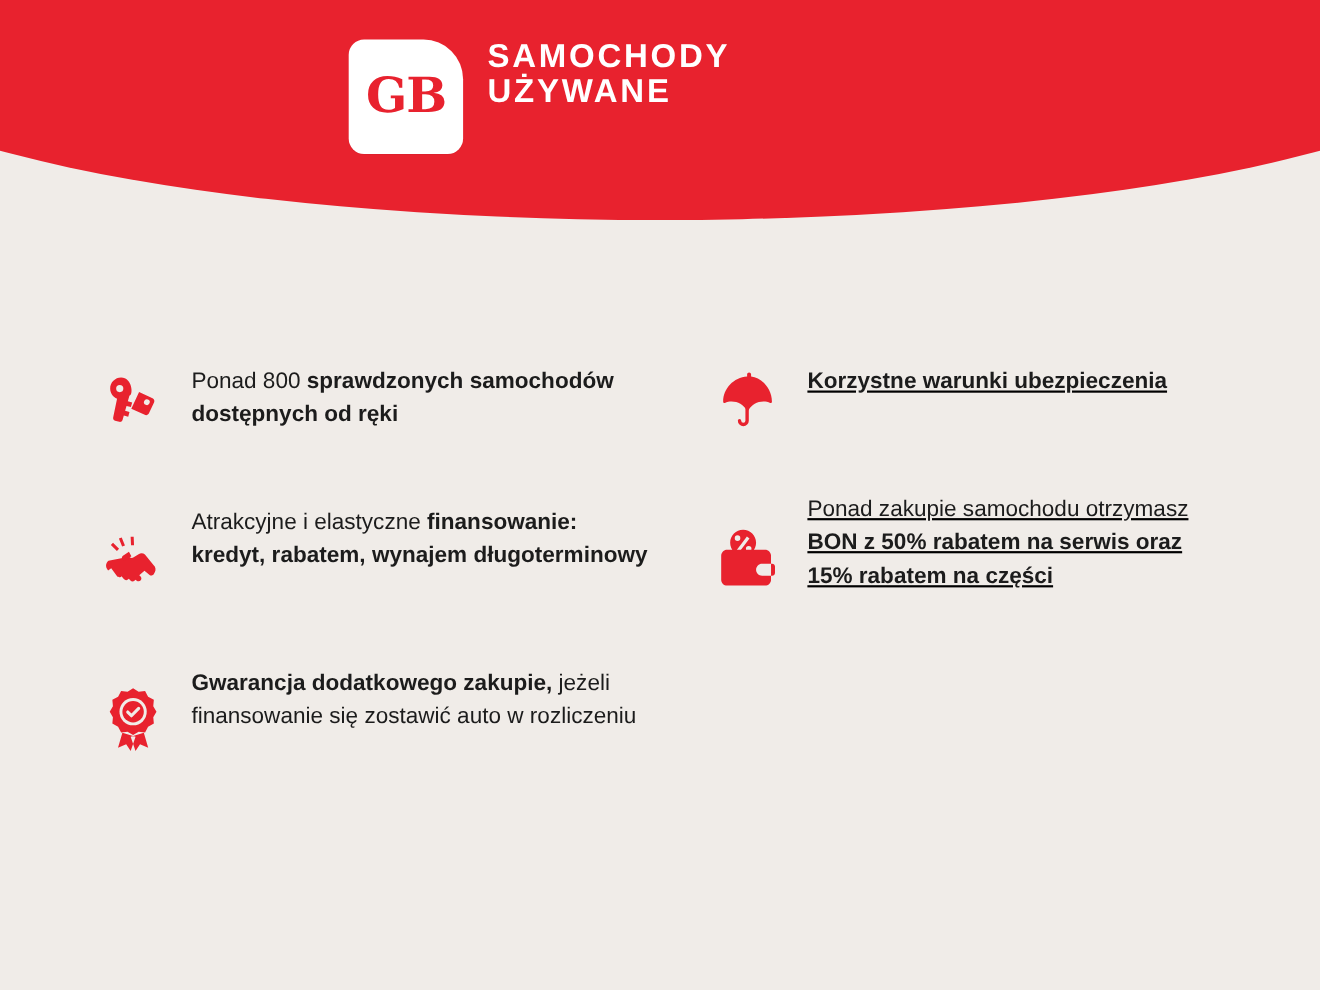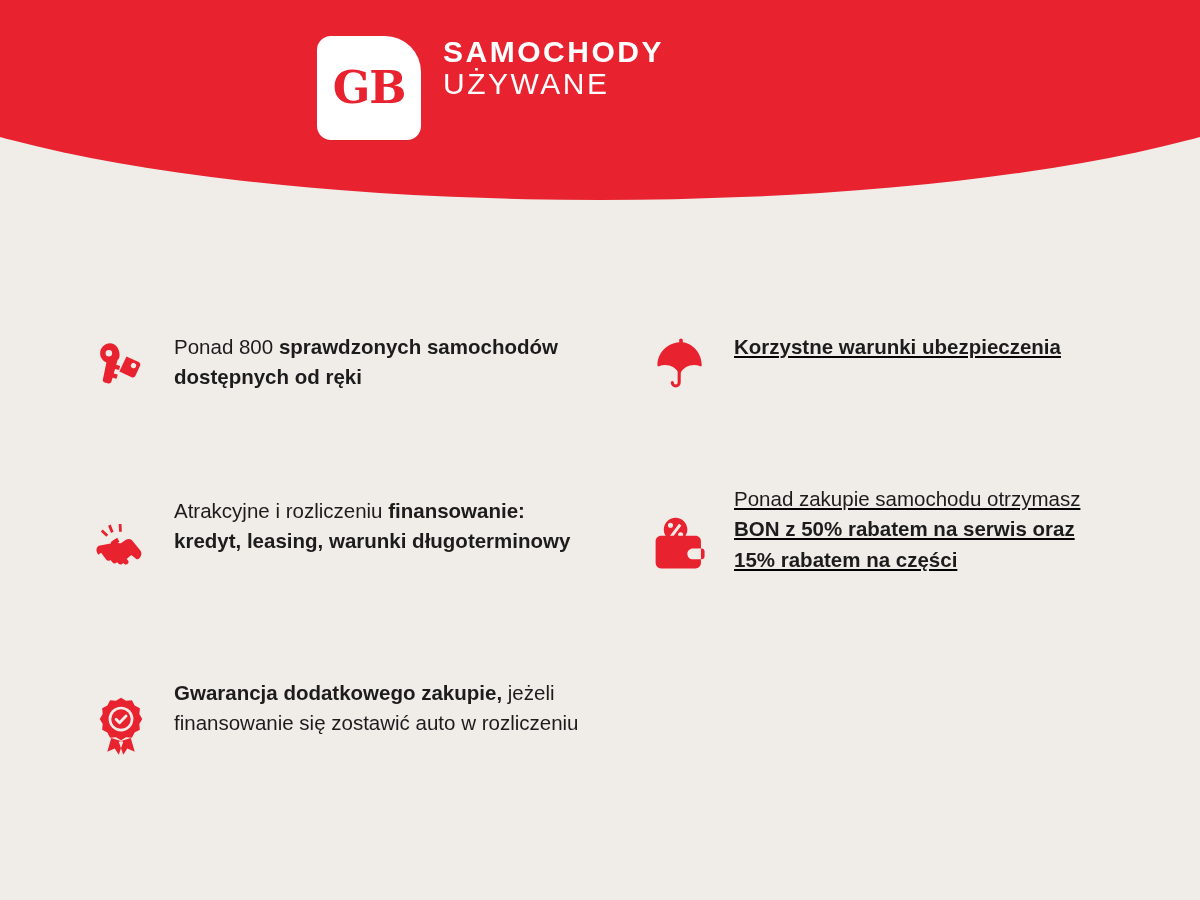--- a/index.html
+++ b/index.html
@@ -67,38 +67,37 @@
     line-height: 1.08;
   }
   .logo-text .line1 {
     font-size: 30px;
     letter-spacing: 2.5px;
     font-weight: 700;
   }
   .logo-text .line2 {
     font-size: 30px;
     letter-spacing: 2.5px;
-    font-weight: normal;
+    font-weight: bold;
   }
 
   
   .features {
     position: absolute;
     top: 330px;
     left: 90px;
     width: 1030px;
     display: grid;
     grid-template-columns: 500px 470px;
     column-gap: 60px;
     row-gap: 0;
   }
   .col {
     display: flex;
     flex-direction: column;
-    gap: 36px;
   }
   .feature {
     display: flex;
     align-items: flex-start;
     gap: 22px;
   }
   .col-left .feature { margin-bottom: 62px; }
   .col-right .feature { margin-bottom: 52px; text-decoration: underline; }
   .col-left .feature:last-child,
   .col-right .feature:last-child { margin-bottom: 0; }
@@ -167,21 +166,21 @@
       <div class="feature-icon f-handshake">
         <svg width="62" height="58" viewBox="0 0 72 64" aria-hidden="true">
           <g fill="#e8222e">
             <path d="M24 6l3.4 8.4-3 1.2L21 7.2 24 6zM14.8 11.6l6.4 6.3-2.3 2.3-6.4-6.3 2.3-2.3zM36.6 5.2l.4 9-3.2.1-.4-9 3.2-.1z"></path>
             <path d="M10 30.5c-2.6 2-3.3 5.6-1.6 8.4l1.2 2 3.3-2.3 6 8.2c1 1.4 3 1.7 4.4.6l.5-.4 2.4 2.9c1.1 1.3 3 1.5 4.3.5l1-.8 1.7 1.9c1.1 1.2 3 1.3 4.2.2l1.2-1.1 1.2 1c1.3 1.1 3.2.9 4.3-.4 1-1.3.9-3.1-.4-4.2l-1.2-1 5.5-4.8 5.4 4.4c1.5 1.2 3.6.5 4.5-1l1-1.8c1.5-2.6.9-5.9-1.4-7.8L48.5 24c-1.9-1.6-4.6-1.7-6.7-.4l-5.2 3.4c-1.6 1-3.7.8-5-.6L10 30.5z"></path>
             <path d="M31.6 21.2l-6.3 4.1c-1.2.8-1.5 2.4-.7 3.6.8 1.2 2.4 1.5 3.6.8l6-3.9-2.6-4.6z"></path>
           </g>
         </svg>
       </div>
       <div class="feature-text">
-        <span>Atrakcyjne i rozliczeniu </span><b>finansowanie: kredyt, leasing, warunki długoterminowy</b>
+        <span>Atrakcyjne i elastyczne </span><b>finansowanie: kredyt, rabatem, wynajem długoterminowy</b>
       </div>
     </div>
 
     <div class="feature">
       <div class="feature-icon f-badge">
         <svg width="58" height="62" viewBox="0 0 64 70" aria-hidden="true">
           <g fill="#e8222e">
             <path d="M32 2l5.7 3.4 6.6-.6 3.1 5.9 5.9 3.1-.6 6.6L56 26l-3.3 5.6.6 6.6-5.9 3.1-3.1 5.9-6.6-.6L32 50l-5.7-3.4-6.6.6-3.1-5.9-5.9-3.1.6-6.6L8 26l3.3-5.6-.6-6.6 5.9-3.1 3.1-5.9 6.6.6L32 2z"></path>
             <circle cx="32" cy="26" r="14" fill="#f0ece8"></circle>
             <circle cx="32" cy="26" r="11" fill="#e8222e"></circle>

